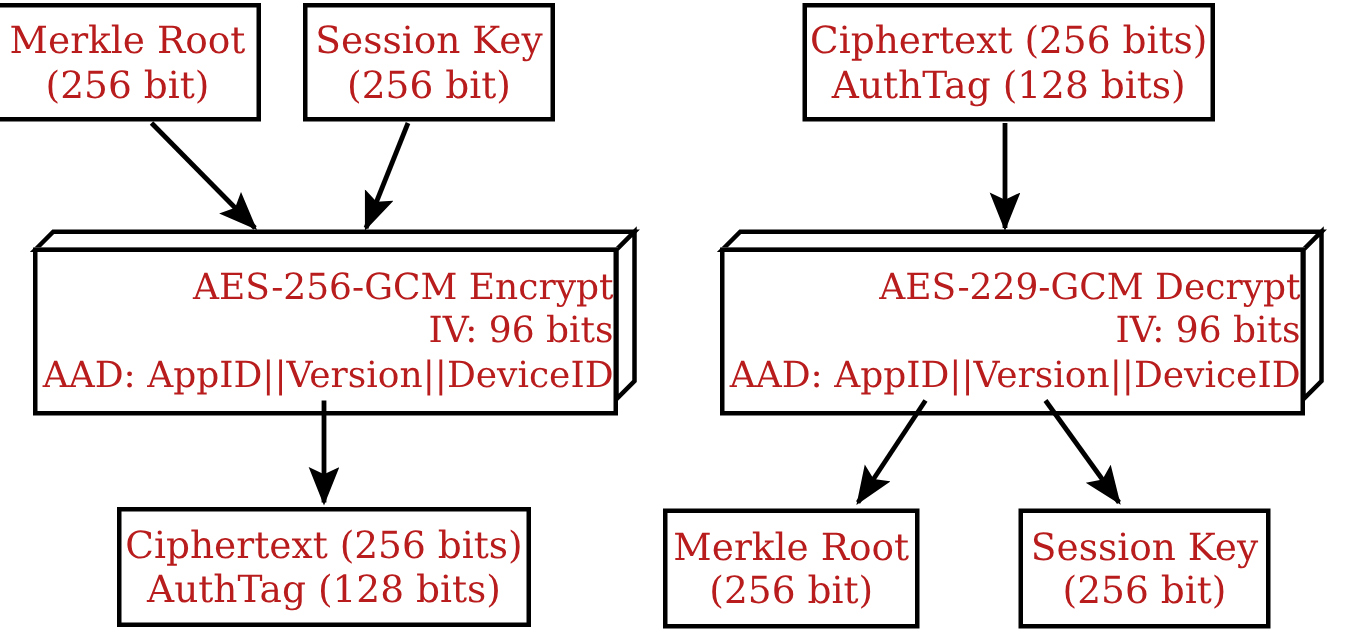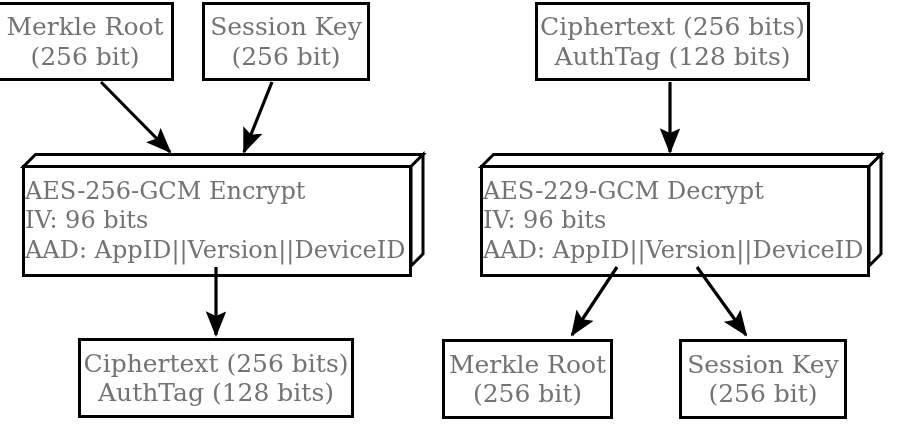--- a/index.html
+++ b/index.html
@@ -7,21 +7,21 @@
     padding: 0;
     background: #ffffff;
   }
   #canvas {
     position: relative;
     width: 905px;
     height: 427px;
     background: #ffffff;
     overflow: hidden;
     font-family: "DejaVu Serif", "Liberation Serif", serif;
-    color: #737373;
+    color: #b91c1c;
   }
   
   .box {
     position: absolute;
     box-sizing: border-box;
     border: 3px solid #000;
     background: #ffffff;
     display: flex;
     flex-direction: column;
     align-items: center;
@@ -38,21 +38,21 @@
   }
   .box3d .face {
     position: absolute;
     left: 0;
     top: 12px;
     box-sizing: border-box;
     border: 3px solid #000;
     background: #ffffff;
     display: flex;
     flex-direction: column;
-    align-items: flex-start;
+    align-items: flex-end;
     justify-content: center;
     text-align: center;
     line-height: 1.22;
     white-space: nowrap;
     z-index: 2;
   }
   .box3d svg.depth {
     position: absolute;
     left: 0;
     top: 0;

